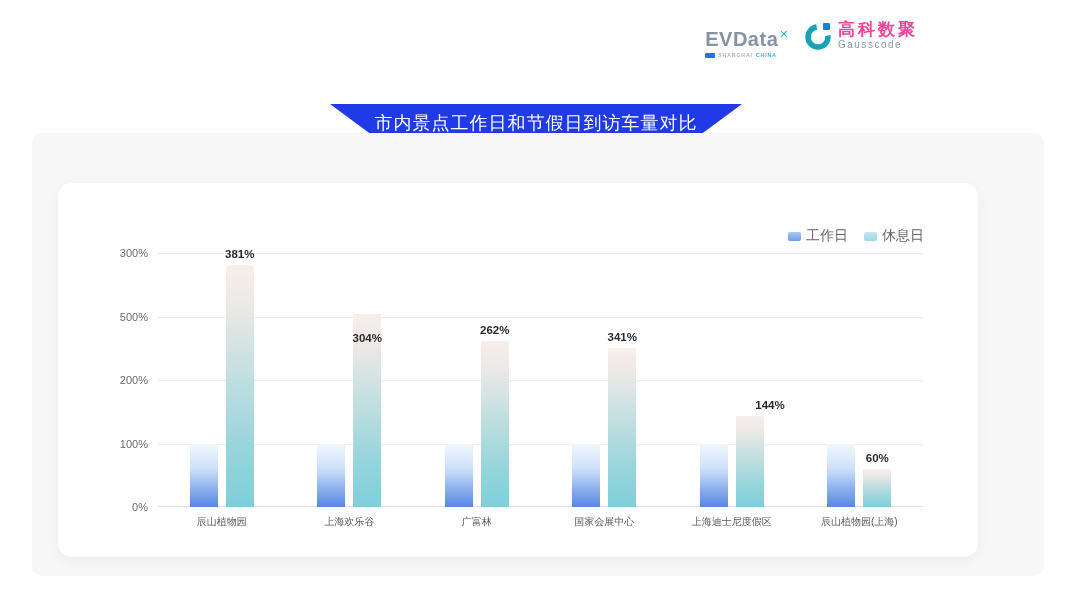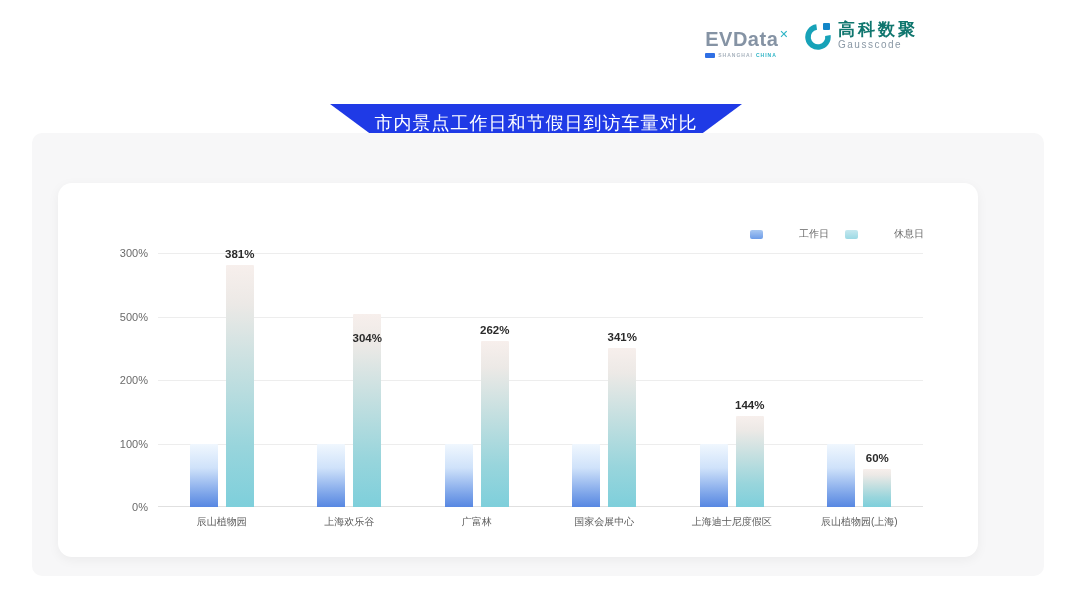--- a/index.html
+++ b/index.html
@@ -11,21 +11,21 @@
   .logos { position:absolute; top:20px; right:10px; display:flex; align-items:flex-start; gap:14px; }
   .evdata { display:flex; flex-direction:column; align-items:flex-start; padding-top:4px; }
   .evdata-main { font-size:20px; font-weight:bold; color:#8593a4; letter-spacing:0.5px; line-height:20px; }
   .evdata-sup { font-size:11px; color:#2db4c6; vertical-align:8px; font-weight:bold; margin-left:1px; }
   .evdata-sub { display:flex; align-items:center; gap:3px; margin-top:3px; }
   .evdata-chip { width:10px; height:5px; background:#2f6fe4; border-radius:1px; }
   .evdata-sub .t1 { font-size:5px; letter-spacing:1px; color:#a7b2bd; font-weight:bold; }
   .evdata-sub .t2 { font-size:5px; letter-spacing:1px; color:#2db4c6; font-weight:bold; }
   .gauss { display:flex; align-items:center; gap:5px; }
   .gauss-text { display:flex; flex-direction:column; }
-  .gauss-cn { font-size:17px; font-weight:bold; color:#0f766e; letter-spacing:3px; line-height:19px; }
+  .gauss-cn { font-size:17px; font-weight:bold; color:#ec4899; letter-spacing:3px; line-height:19px; }
   .gauss-en { font-size:10px; color:#8a98a5; letter-spacing:1.5px; line-height:12px; }
 
   
   .banner { position:absolute; left:330px; top:104px; width:412px; height:37px;
     background:#1f3ae6;
     clip-path:polygon(0 0, 100% 0, calc(100% - 50px) 100%, 50px 100%);
     display:flex; align-items:center; justify-content:center; }
   .banner-text { color:#ffffff; font-size:18px; font-weight:normal; letter-spacing:1px; }
 
   
@@ -45,21 +45,21 @@
   .val-label { position:absolute; width:70px; text-align:center; font-size:11.5px;
     font-weight:600; color:#2b2b2b; }
   .cat-label { position:absolute; width:150px; text-align:center; font-size:10px; color:#5a5a5a; }
 
   
   .legend { position:absolute; top:44px; right:54px; display:flex; gap:16px; align-items:center; }
   .legend-item { display:flex; align-items:center; gap:5px; cursor:pointer; }
   .legend-swatch { width:13px; height:9px; border-radius:2px; }
   .legend-swatch.workday { background:linear-gradient(180deg,#a9c8f2,#6d9ce8); }
   .legend-swatch.restday { background:linear-gradient(180deg,#c6e8ef,#9cd9e4); }
-  .legend-label { font-size:10px; color:#666666;margin-left:31px; }
+  .legend-label { font-size:14px; color:#666666; }
 </style>
 </head>
 <body>
 
 <div class="stage">
 
   <div class="logos">
     <div class="evdata">
       <div class="evdata-main"><span>EVData</span><span class="evdata-sup">✕</span></div>
       <div class="evdata-sub">
@@ -124,20 +124,20 @@
       </div>
     <div id="catlabels">
         <div class="val-label" style="left: 146.75px; top: 65.065px;">381%</div>
         <div class="cat-label" style="left: 88.75px; top: 332px;">辰山植物园</div>
         <div class="val-label" style="left: 274.25px; top: 113.96px; margin-top: 35px;">304%</div>
         <div class="cat-label" style="left: 216.25px; top: 332px;">上海欢乐谷</div>
         <div class="val-label" style="left: 401.75px; top: 140.63px;">262%</div>
         <div class="cat-label" style="left: 343.75px; top: 332px;">广富林</div>
         <div class="val-label" style="left: 529.25px; top: 147.615px;">341%</div>
         <div class="cat-label" style="left: 471.25px; top: 332px;">国家会展中心</div>
-        <div class="val-label" style="left: 656.75px; top: 215.56px;">144%</div>
+        <div class="val-label" style="left: 656.75px; top: 215.56px; text-align: right;">144%</div>
         <div class="cat-label" style="left: 598.75px; top: 332px;">上海迪士尼度假区</div>
         <div class="val-label" style="left: 784.25px; top: 268.9px;">60%</div>
         <div class="cat-label" style="left: 726.25px; top: 332px;">辰山植物园(上海)</div>
       </div>
   </div>
 
 </div>
 
 </body></html>

